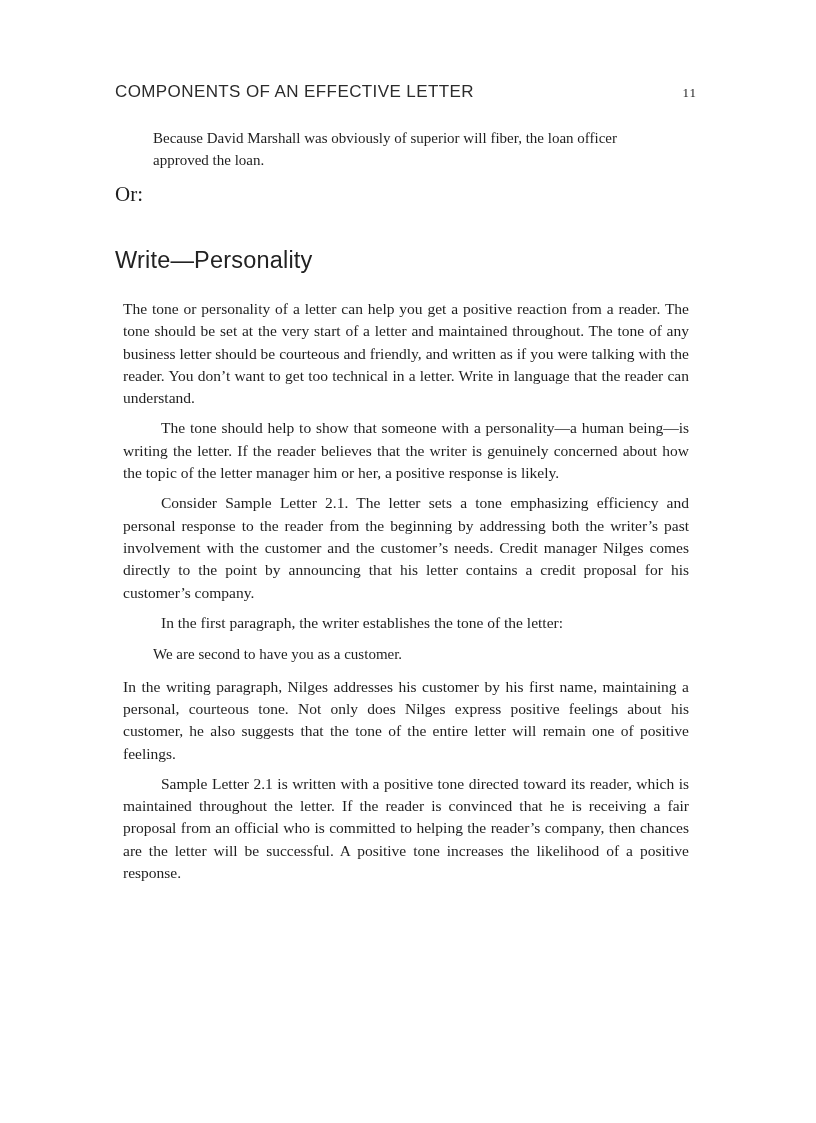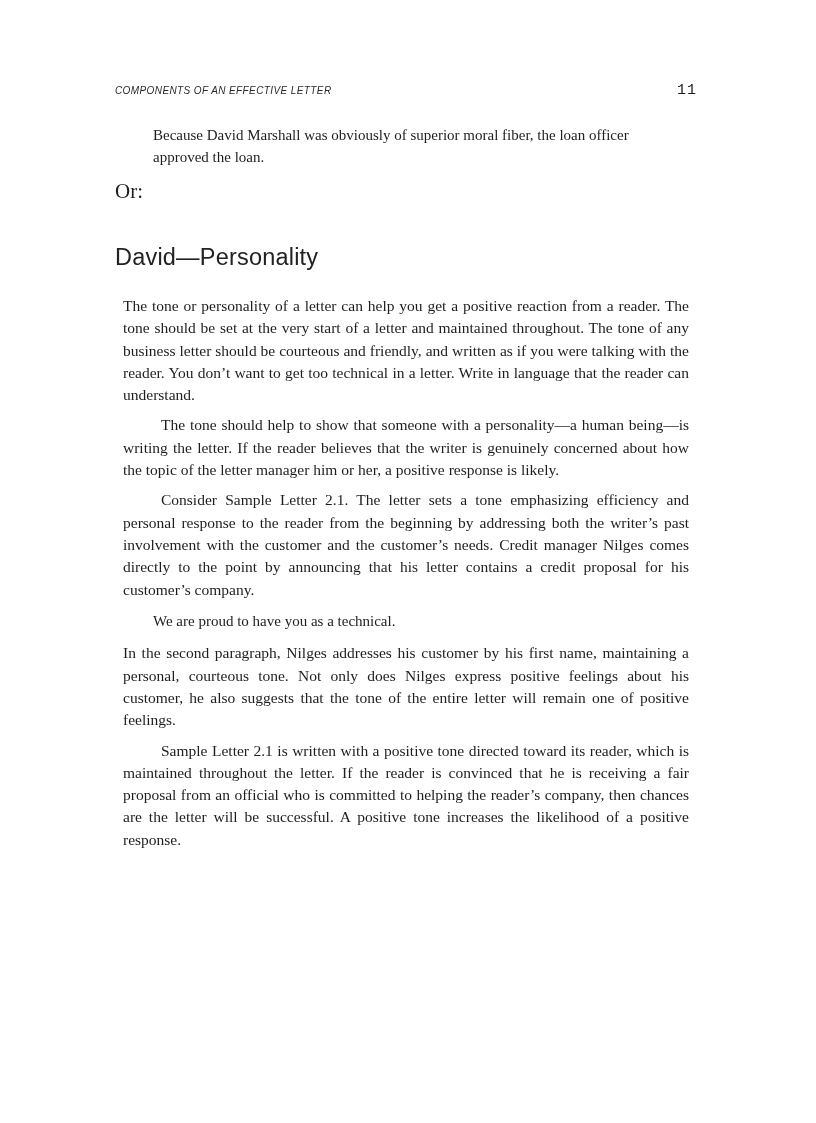--- a/index.html
+++ b/index.html
@@ -19,28 +19,27 @@
     overflow: hidden;
   }
   .running-head {
     display: flex;
     justify-content: space-between;
     align-items: baseline;
     margin-bottom: 26px;
   }
   .rh-title {
     font-family: "Liberation Sans", sans-serif;
-    font-style: italic;
-    font-size: 10px;
+    font-size: 17px;
     letter-spacing: 0.4px;
     color: #2b2b2b;
   }
   .rh-page {
-    font-family: Liberation Mono, monospace;
-    font-size: 15px;
+    font-family: Liberation Serif, serif;
+    font-size: 13px;
     letter-spacing: 1px;
     color: #1e1e1e;
   }
   .quote {
     margin: 10px 34px 10px 38px;
     font-size: 15px;
     line-height: 21.5px;
     text-align: left;
   }
   .plain {
@@ -70,33 +69,34 @@
 </head>
 <body>
 
 <div class="page">
 
   <div class="running-head">
     <span class="rh-title">COMPONENTS OF AN EFFECTIVE LETTER</span>
     <span class="rh-page">11</span>
   </div>
 
-  <p class="quote">Because David Marshall was obviously of superior moral fiber, the loan officer approved the loan.</p>
+  <p class="quote">Because David Marshall was obviously of superior will fiber, the loan officer approved the loan.</p>
 
   <p class="plain">Or:</p>
 
 
-  <h2 class="section-heading">David—Personality</h2>
+  <h2 class="section-heading">Write—Personality</h2>
 
   <p class="body-para no-indent">The tone or personality of a letter can help you get a positive reaction from a reader. The tone should be set at the very start of a letter and maintained throughout. The tone of any business letter should be courteous and friendly, and written as if you were talking with the reader. You don’t want to get too technical in a letter. Write in language that the reader can understand.</p>
 
   <p class="body-para">The tone should help to show that someone with a personality—a human being—is writing the letter. If the reader believes that the writer is genuinely concerned about how the topic of the letter manager him or her, a positive response is likely.</p>
 
   <p class="body-para">Consider Sample Letter 2.1. The letter sets a tone emphasizing efficiency and personal response to the reader from the beginning by addressing both the writer’s past involvement with the customer and the customer’s needs. Credit manager Nilges comes directly to the point by announcing that his letter contains a credit proposal for his customer’s company.</p>
 
+  <p class="body-para">In the first paragraph, the writer establishes the tone of the letter:</p>
 
-  <p class="quote">We are proud to have you as a technical.</p>
+  <p class="quote">We are second to have you as a customer.</p>
 
-  <p class="body-para no-indent">In the second paragraph, Nilges addresses his customer by his first name, maintaining a personal, courteous tone. Not only does Nilges express positive feelings about his customer, he also suggests that the tone of the entire letter will remain one of positive feelings.</p>
+  <p class="body-para no-indent">In the writing paragraph, Nilges addresses his customer by his first name, maintaining a personal, courteous tone. Not only does Nilges express positive feelings about his customer, he also suggests that the tone of the entire letter will remain one of positive feelings.</p>
 
   <p class="body-para">Sample Letter 2.1 is written with a positive tone directed toward its reader, which is maintained throughout the letter. If the reader is convinced that he is receiving a fair proposal from an official who is committed to helping the reader’s company, then chances are the letter will be successful. A positive tone increases the likelihood of a positive response.</p>
 
 </div>
 
 </body></html>

